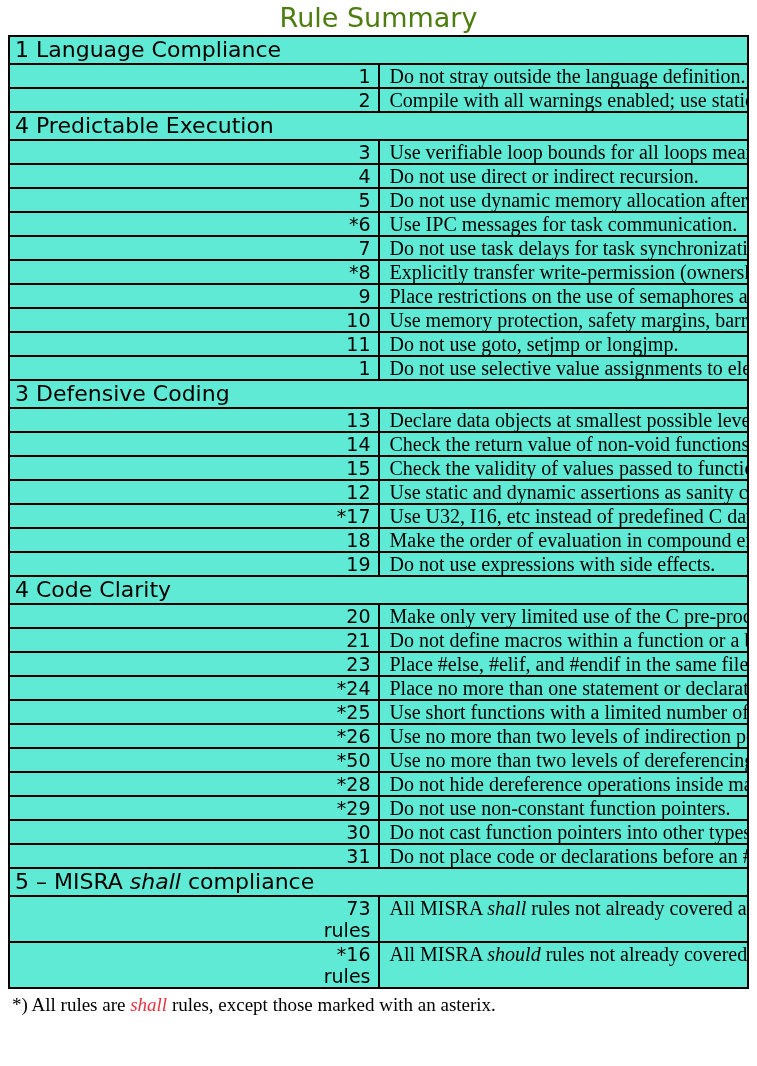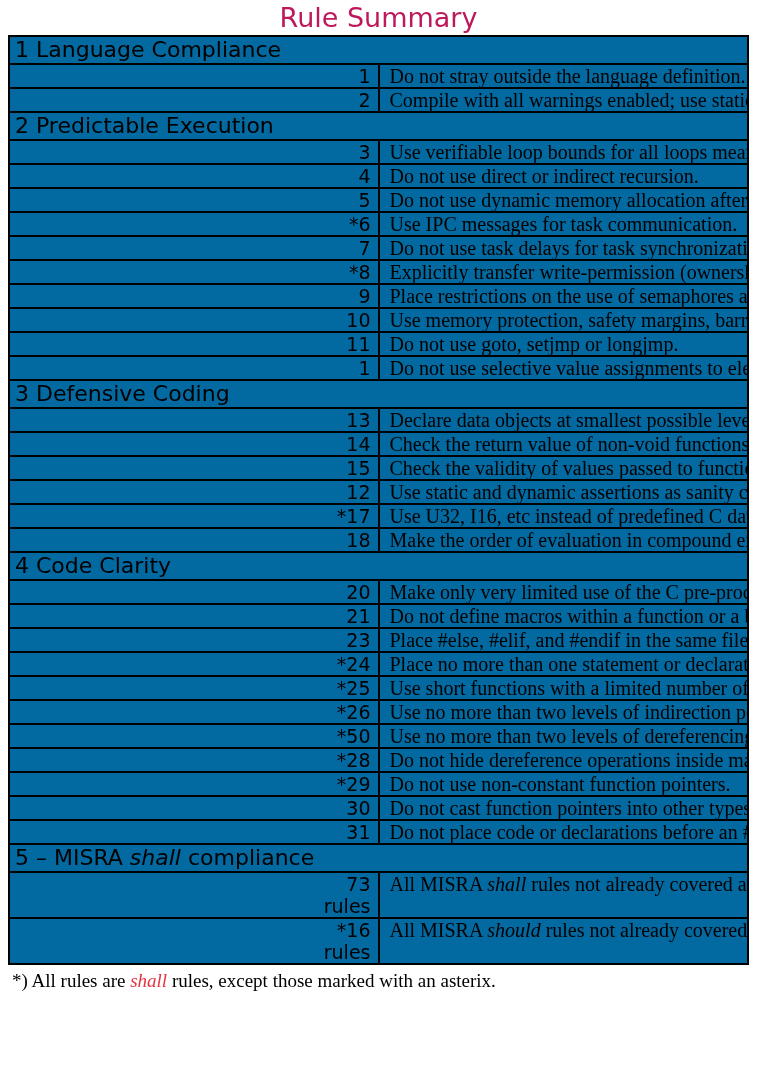--- a/index.html
+++ b/index.html
@@ -18,29 +18,29 @@
     background: #ffffff;
   }
   .title {
     margin: 0;
     padding-top: 2px;
     text-align: center;
     font-family: "DejaVu Sans", sans-serif;
     font-weight: 400;
     font-size: 27px;
     line-height: 32px;
-    color: #be185d;
+    color: #4d7c0f;
   }
   table.rules-table {
     border-collapse: collapse;
     table-layout: fixed;
     width: 741px;
     margin-left: 8px;
     margin-top: 1px;
-    background: #0369a1;
+    background: #5eead4;
   }
   table.rules-table td {
     border: 2px solid #000000;
     overflow: hidden;
     white-space: nowrap;
   }
   tr.section-row td {
     font-family: "DejaVu Sans", sans-serif;
     font-size: 22px;
     line-height: 26px;
@@ -95,21 +95,21 @@
           </td>
           <td class="text-cell"><span>Do not stray outside the language definition.</span></td>
         </tr>
         <tr class="rule-row">
           <td class="num-cell">
             <div>2</div>
           </td>
           <td class="text-cell"><span>Compile with all warnings enabled; use static source code analyzers.</span></td>
         </tr>
         <tr class="section-row">
-          <td colspan="2"><span>2 Predictable Execution</span></td>
+          <td colspan="2"><span>4 Predictable Execution</span></td>
         </tr>
         <tr class="rule-row">
           <td class="num-cell">
             <div>3</div>
           </td>
           <td class="text-cell"><span>Use verifiable loop bounds for all loops meant to be terminating.</span></td>
         </tr>
         <tr class="rule-row">
           <td class="num-cell">
             <div>4</div>
@@ -195,20 +195,26 @@
           <td class="num-cell">
             <div>*17</div>
           </td>
           <td class="text-cell"><span>Use U32, I16, etc instead of predefined C data types such as int, short, etc.</span></td>
         </tr>
         <tr class="rule-row">
           <td class="num-cell">
             <div>18</div>
           </td>
           <td class="text-cell"><span>Make the order of evaluation in compound expressions explicit.</span></td>
+        </tr>
+        <tr class="rule-row">
+          <td class="num-cell">
+            <div>19</div>
+          </td>
+          <td class="text-cell"><span>Do not use expressions with side effects.</span></td>
         </tr>
         <tr class="section-row">
           <td colspan="2"><span>4 Code Clarity</span></td>
         </tr>
         <tr class="rule-row">
           <td class="num-cell">
             <div>20</div>
           </td>
           <td class="text-cell"><span>Make only very limited use of the C pre-processor.</span></td>
         </tr>

